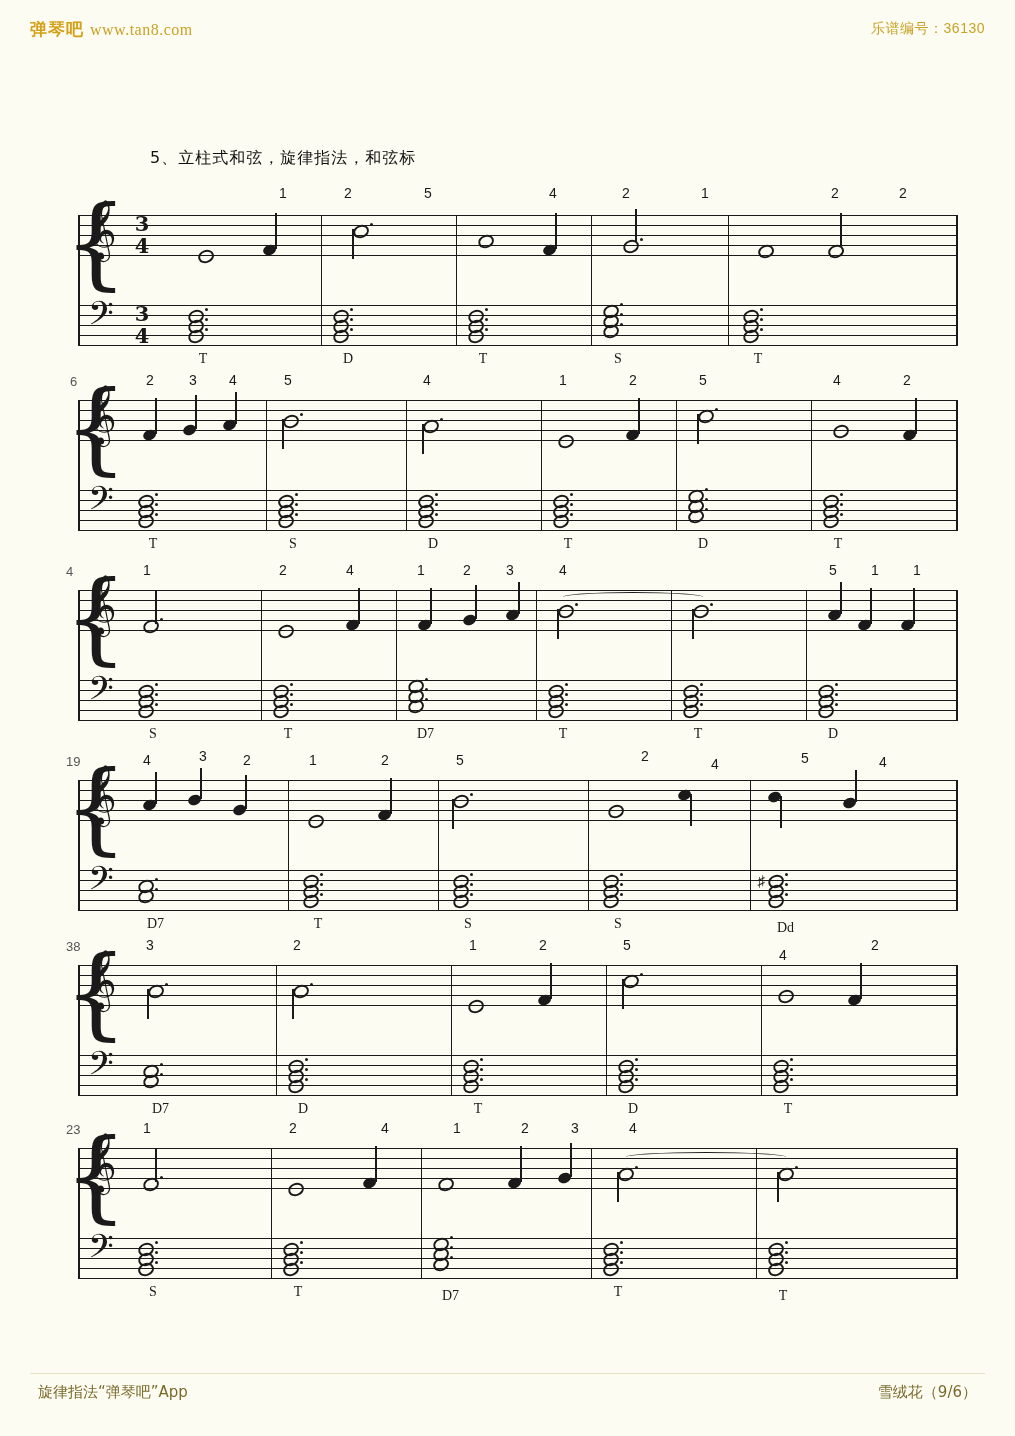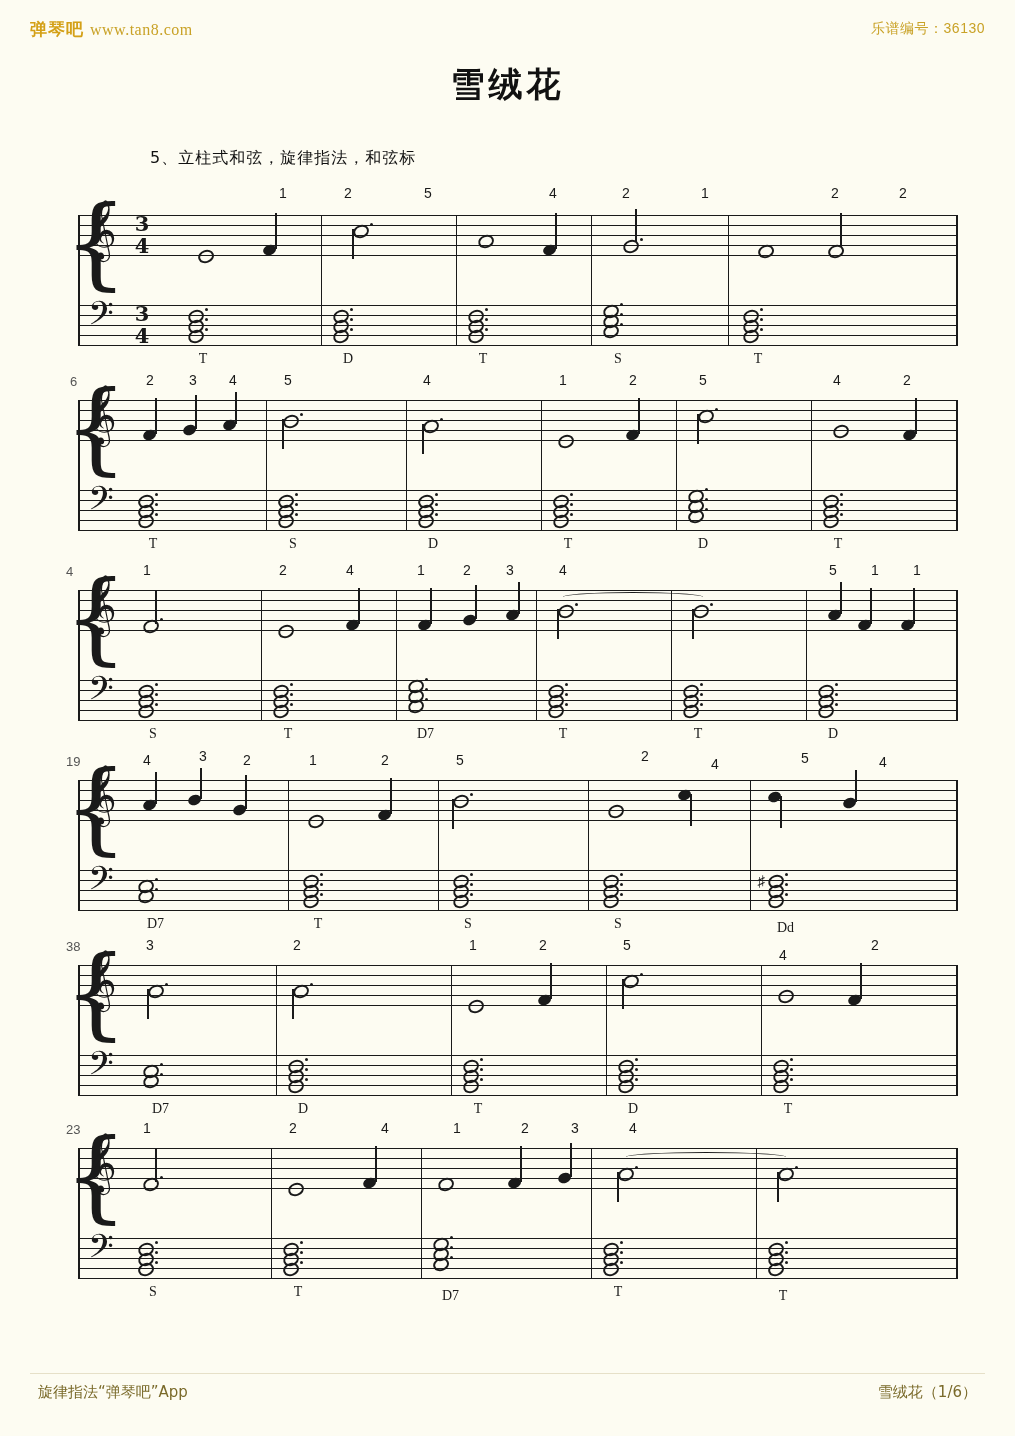--- a/index.html
+++ b/index.html
@@ -245,21 +245,20 @@
 <body>
 
 <div class="page">
 
   <div class="header-left">
     <span class="logo-badge">弹琴吧</span>
     <span class="logo-url">www.tan8.com</span>
   </div>
   <div class="header-right">乐谱编号：36130</div>
 
-  <div class="title">雪绒花</div>
 
   <div class="subtitle">5、立柱式和弦，旋律指法，和弦标</div>
 
   <div class="system" style="top:215px;height:140px;">
     <div class="brace" style="top:-8px;">{</div>
     <div class="sys-left-bar" style="top:0px;height:130px;"></div>
     <div class="sys-end-bar" style="left:878px;top:0px;height:130px;"></div>
 
     <div class="staff" style="top:0px;">
       <div class="line l0"></div>
@@ -888,15 +887,15 @@
 
     <div class="chordlabel" style="left:55px;top:136px;width:40px;">S</div>
     <div class="chordlabel" style="left:200px;top:136px;width:40px;">T</div>
     <div class="chordlabel" style="left:350px;top:140px;width:45px;">D7</div>
     <div class="chordlabel" style="left:520px;top:136px;width:40px;">T</div>
     <div class="chordlabel" style="left:685px;top:140px;width:40px;">T</div>
   </div>
 
   <div class="footer-rule"></div>
   <div class="footer-left">旋律指法“弹琴吧”App</div>
-  <div class="footer-right">雪绒花（1/6）</div>
+  <div class="footer-right">雪绒花（9/6）</div>
 
 </div>
 
 </body></html>

